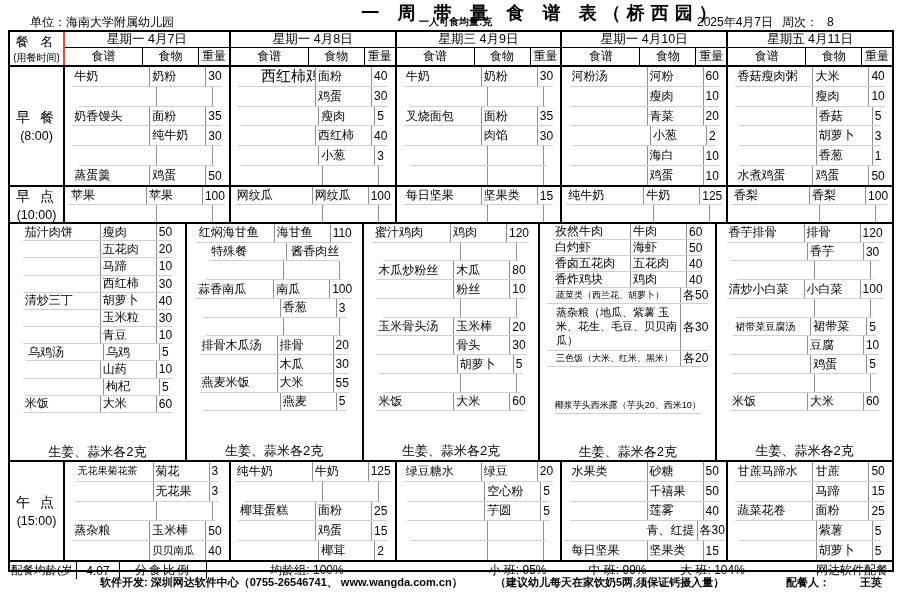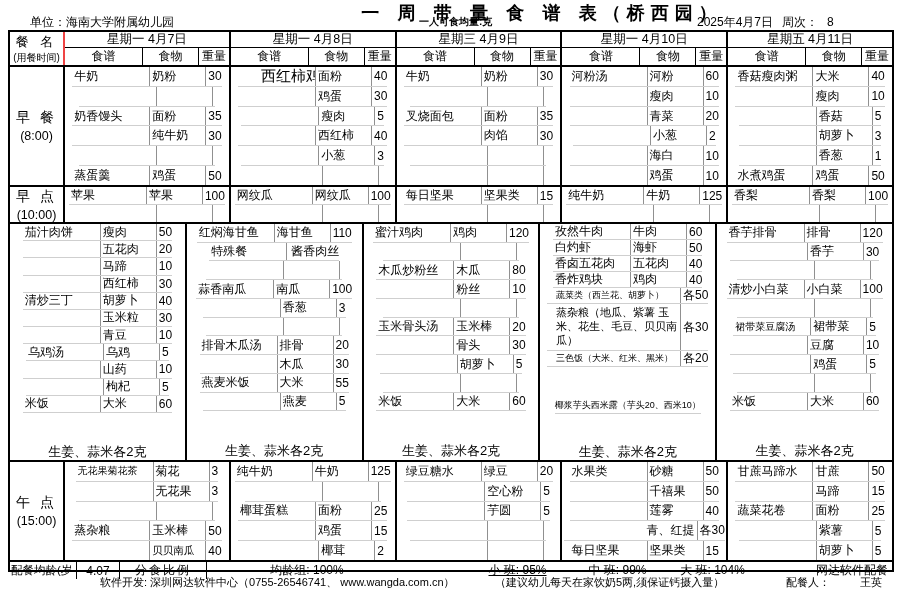--- a/index.html
+++ b/index.html
@@ -55,26 +55,26 @@
   .mrow.note.sm{font-size:9px;}
   .wrap{white-space:normal;line-height:1.25;}
 
   .f1{flex:1;display:flex;font-size:12px;align-items:stretch;}
   .f1 span{display:flex;align-items:center;white-space:nowrap;}
   .f1a{flex:0 0 67px;border-right:1px solid #000;font-size:11.5px;padding-left:1px;}
   .f1b{flex:0 0 43px;border-right:1px solid #000;justify-content:center;}
   .f1c{flex:0 0 87px;border-right:1px solid #000;justify-content:center;letter-spacing:2px;}
   .f1d{flex:0 0 200px;justify-content:center;}
   .f1sp{flex:0 0 58px;}
-  .f1e{flex:0 0 105px;justify-content:center;text-decoration:underline;}
+  .f1e{flex:0 0 105px;justify-content:center;}
   .f1f{flex:0 0 95px;justify-content:center;}
   .f1g{flex:0 0 95px;justify-content:center;}
   .f1h{flex:1;justify-content:flex-end;padding-right:4px;}
 
-  .footer2{position:absolute;left:8px;top:572px;width:886px;height:20px;font-size:11px;font-weight:normal;}
+  .footer2{position:absolute;left:8px;top:572px;width:886px;height:20px;font-size:11px;font-weight:bold;}
   .footer2 span{position:absolute;top:3px;white-space:nowrap;}
   .f2-dev{left:92px;}
   .f2-adv{left:487px;}
   .f2-plab{left:778px;}
   .f2-pval{left:852px;}
 </style>
 </head>
 <body>
 
 <div class="sheet">

